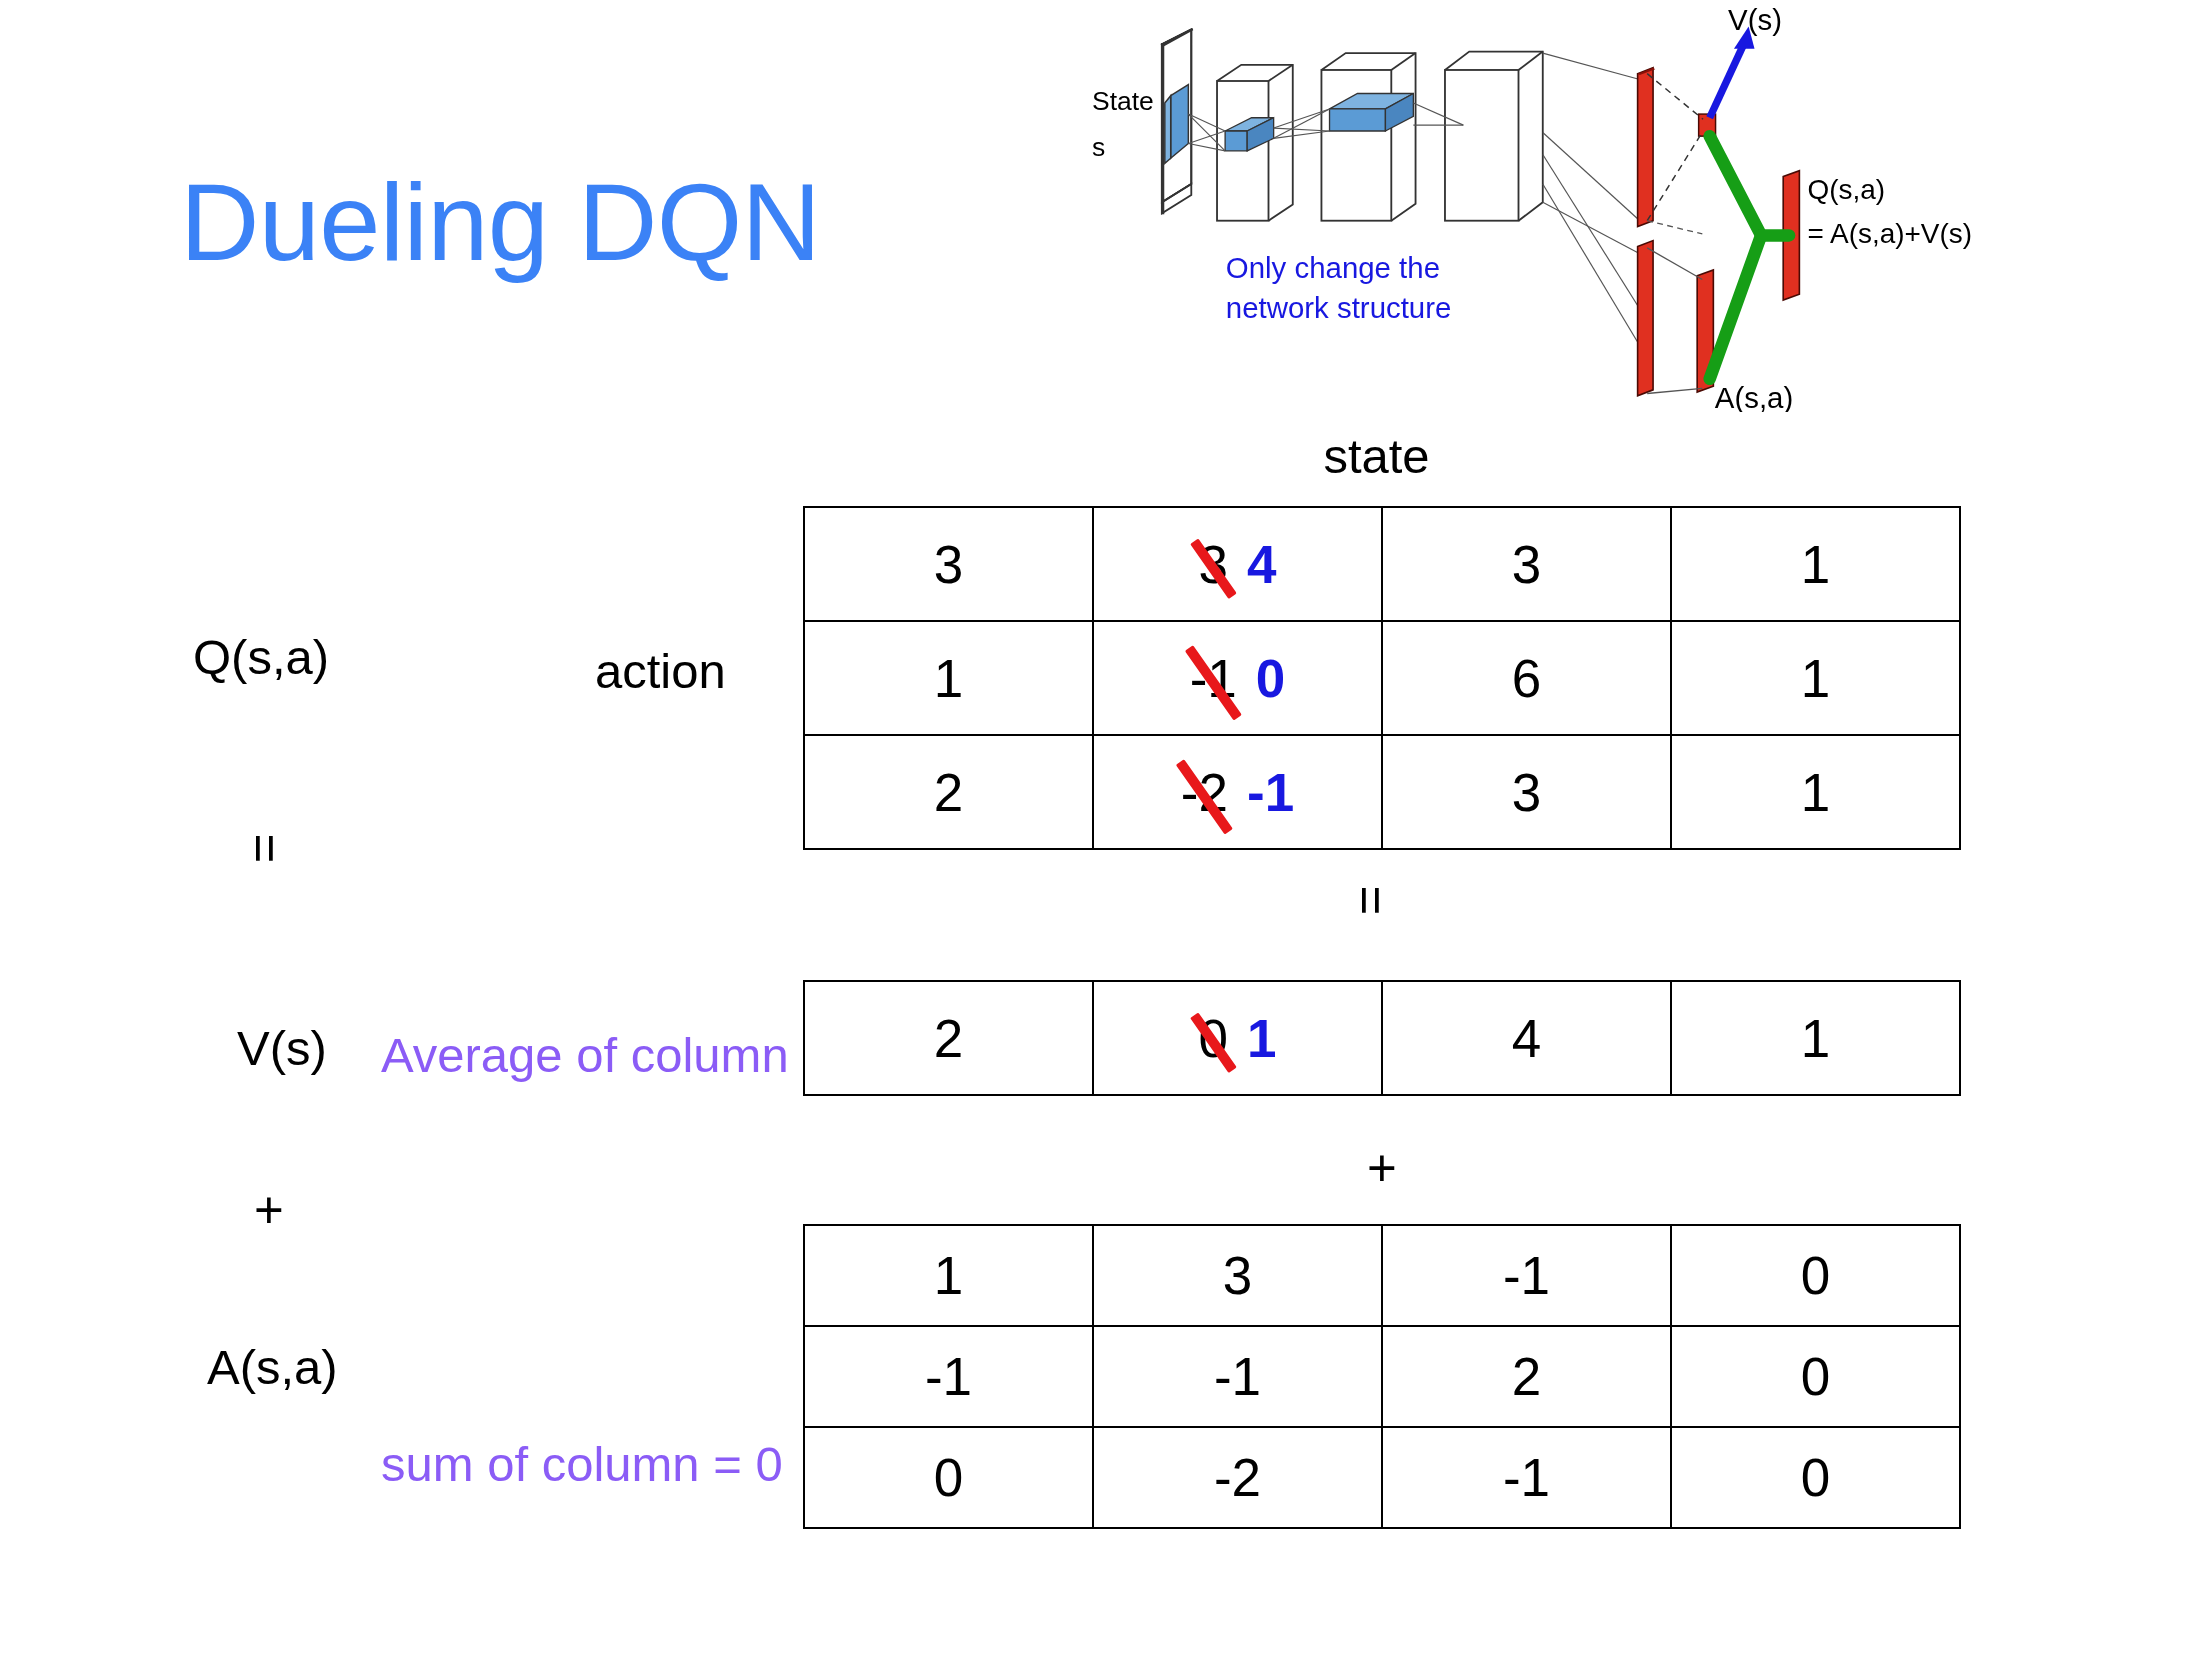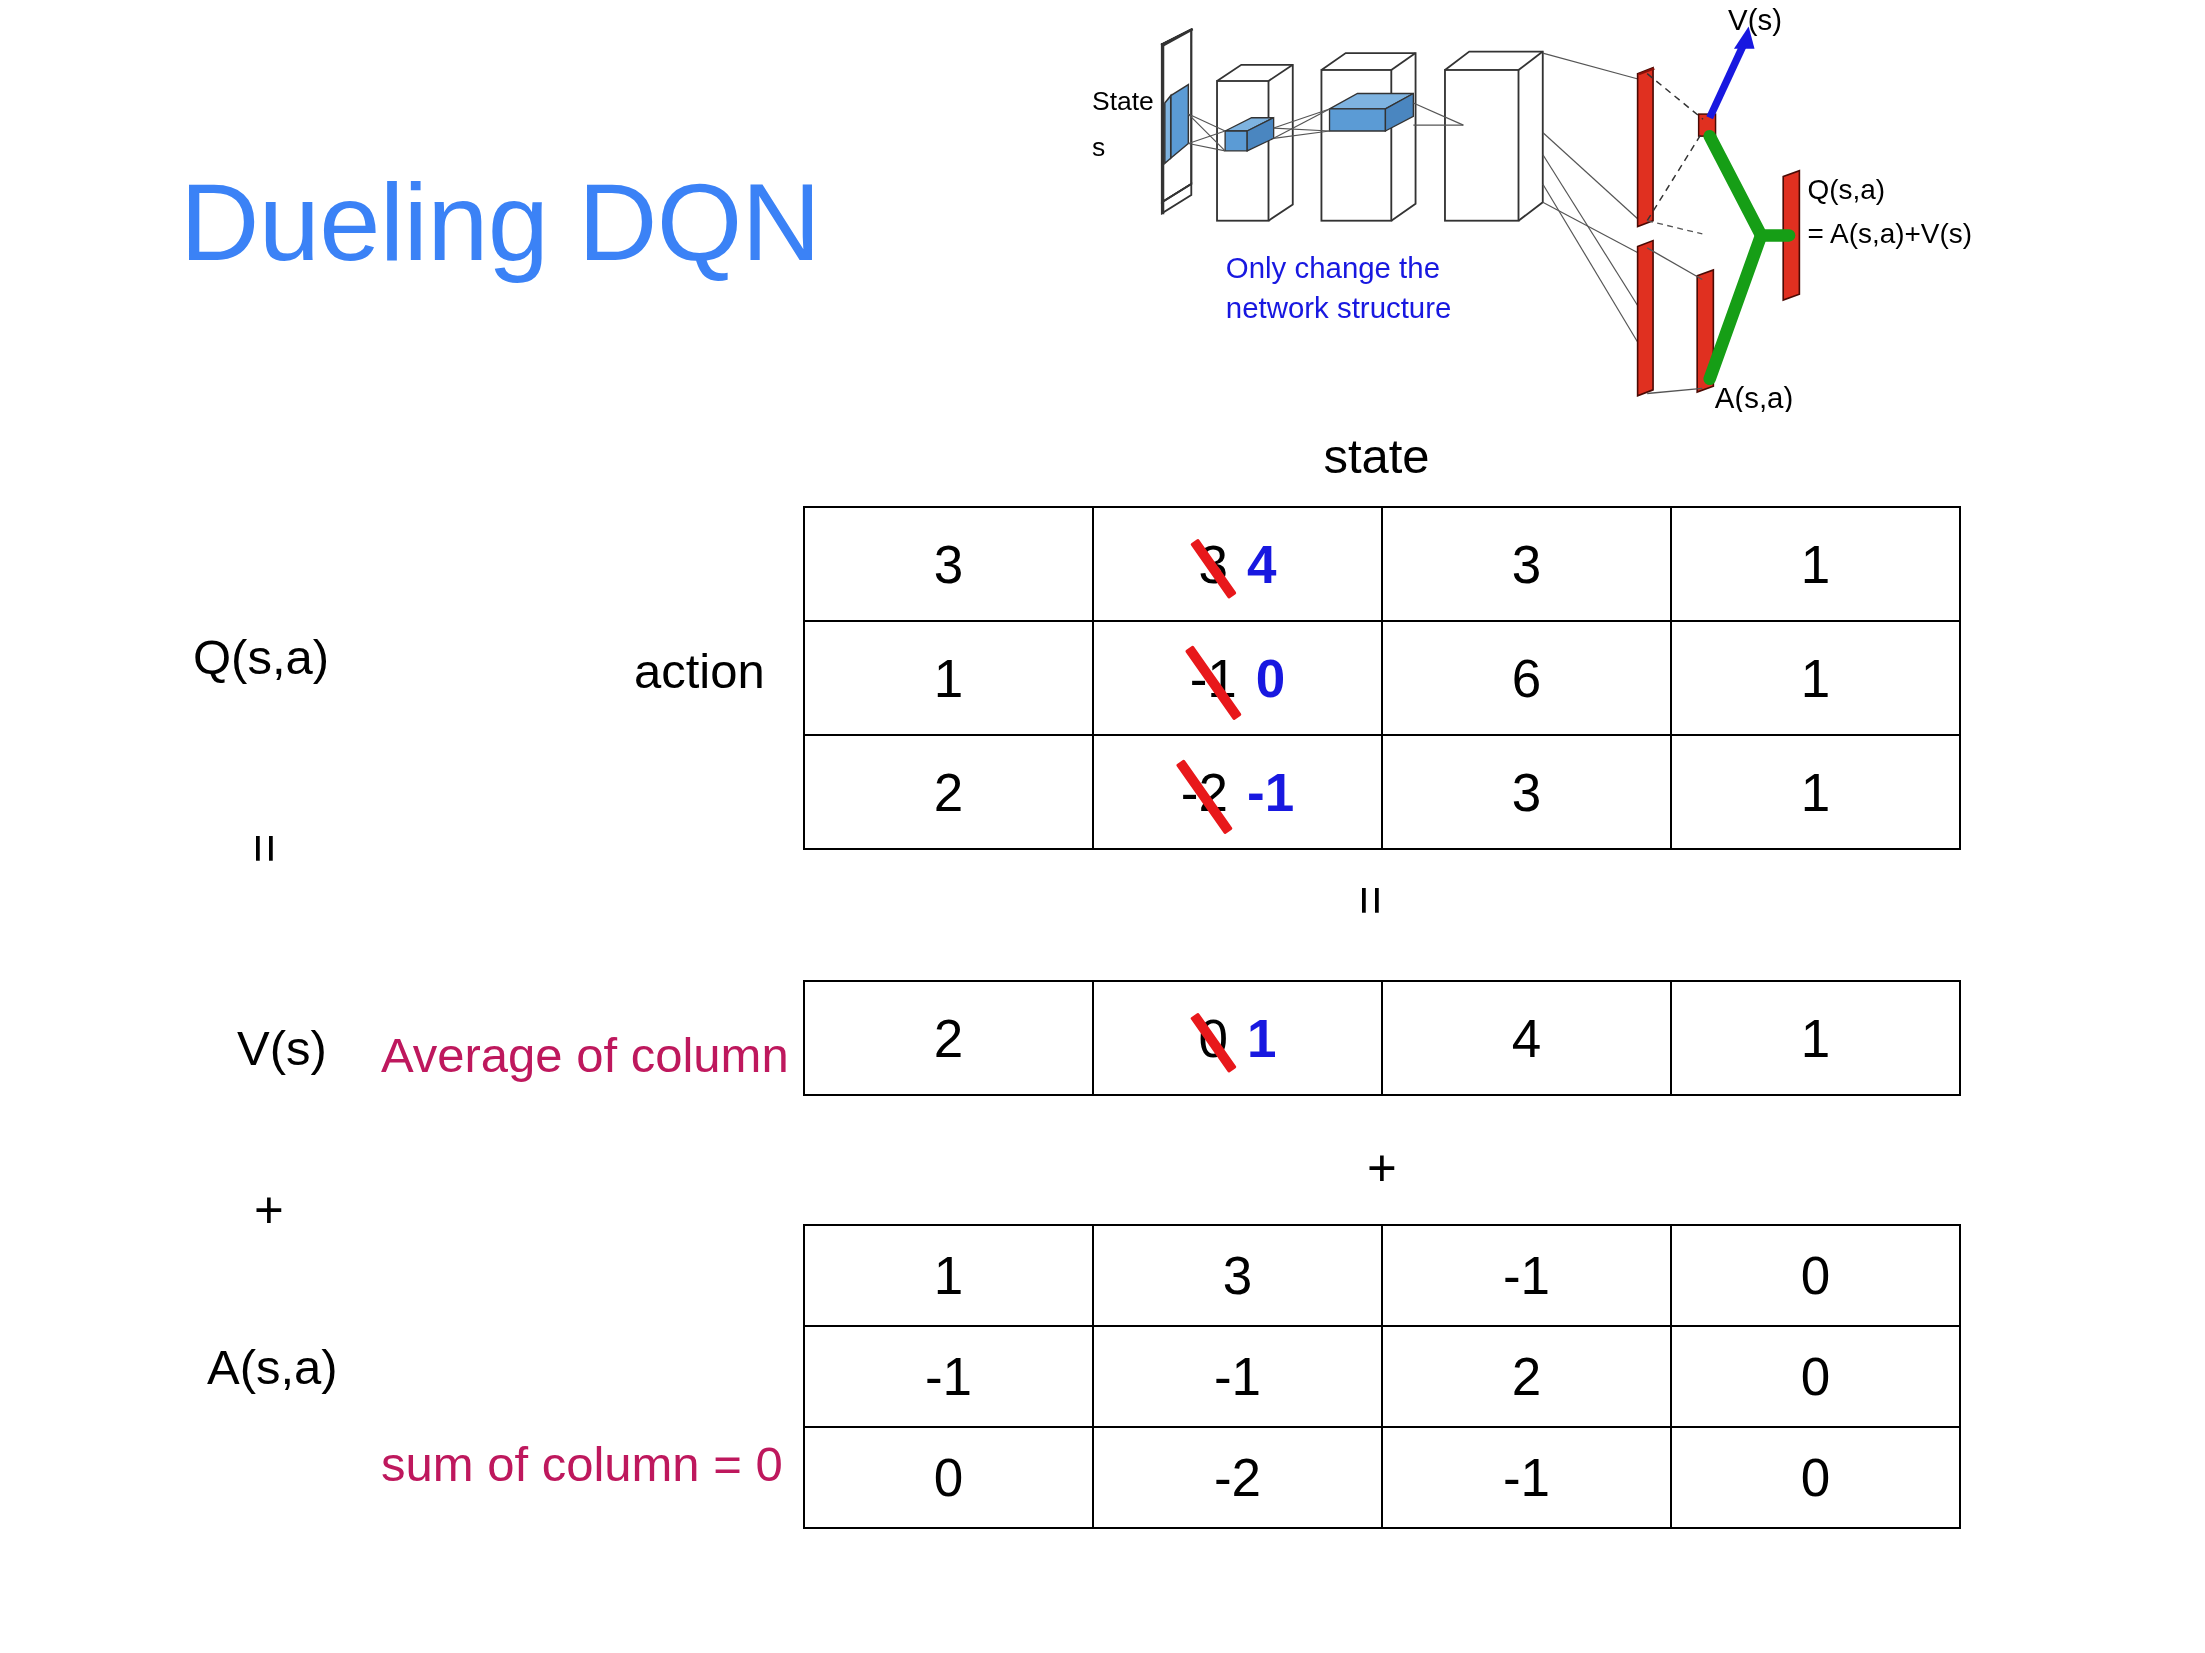--- a/index.html
+++ b/index.html
@@ -61,32 +61,31 @@
   }
 
   
   #action-caption {
     position: absolute;
     left: 595px;
     top: 643px;
     font-size: 49px;
     color: #000000;
     white-space: nowrap;
-    margin-left: 39px;
   }
 
   
   .left-label {
     position: absolute;
     font-size: 49px;
     color: #000000;
     white-space: nowrap;
   }
   .left-label.blue {
-    color: #be185d;
+    color: #8b5cf6;
   }
   #label-q     { left: 193px; top: 629px; }
   #label-v     { left: 237px; top: 1020px; }
   #label-a     { left: 207px; top: 1339px; }
   #label-avg   { left: 381px; top: 1028px; width: 345px; line-height: 1.12; }
   #label-sum   { left: 381px; top: 1437px; width: 353px; line-height: 1.12; }
 
   
   .op {
     position: absolute;

